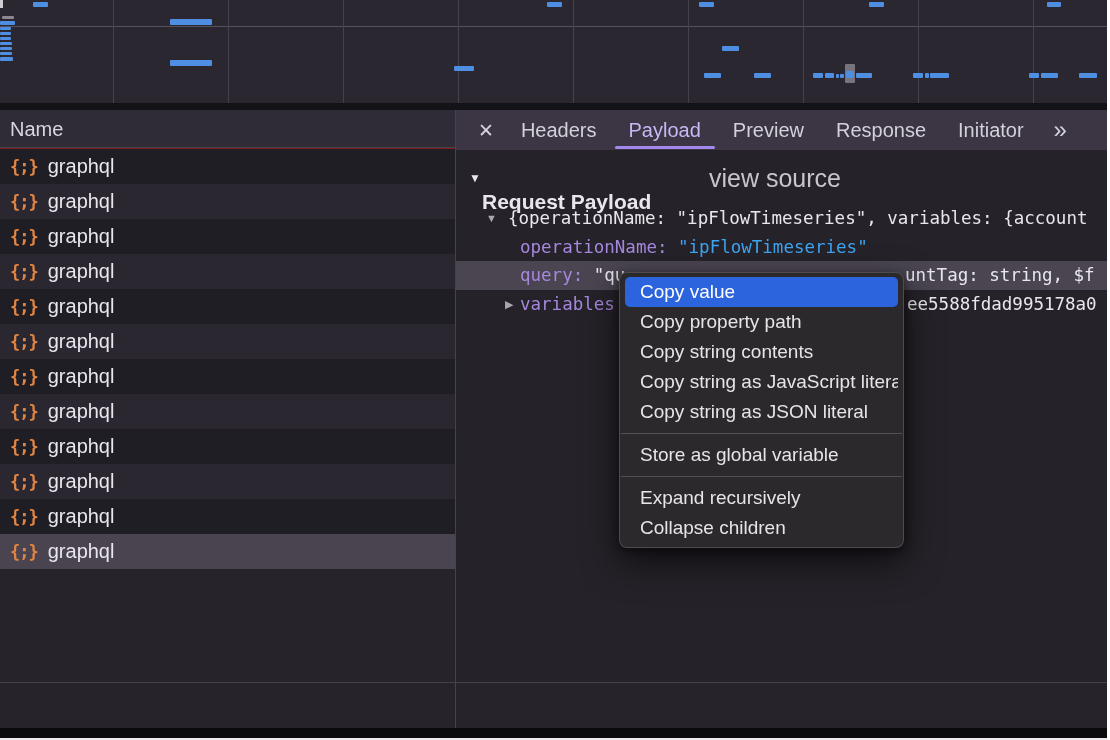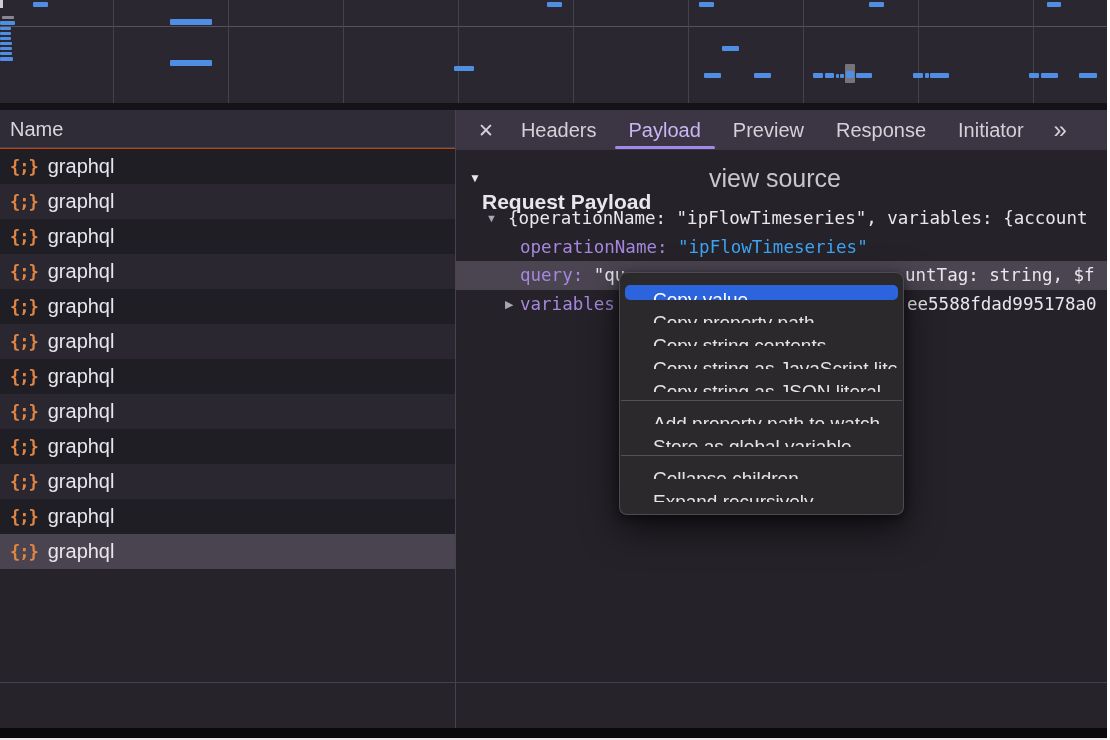--- a/index.html
+++ b/index.html
@@ -1,17 +1,17 @@
 <!DOCTYPE html>
 <html><head>
 <meta charset="utf-8">
 <style>
   html,body{margin:0;padding:0;background:#ffffff;}
   .screen{position:relative;width:1110px;height:740px;overflow:hidden;
-          font-family:"Liberation Sans",sans-serif;background:#c2410c;}
+          font-family:"Liberation Sans",sans-serif;background:#7f1d1d;}
 
   
   .overview{position:absolute;left:0;top:0;width:1110px;height:103px;background:#2a2730;}
   .ov-grid{position:absolute;top:0;width:1px;height:103px;background:#45424b;}
   .ov-hline{position:absolute;left:0;width:1110px;height:1px;background:#55525c;}
   .ovbar{position:absolute;border-radius:1px;}
   .ov-corner{position:absolute;left:0;top:0;width:3px;height:8px;background:#cfcdd3;}
   .band{position:absolute;left:0;top:103px;width:1110px;height:7px;background:#141318;}
 
   
@@ -58,21 +58,21 @@
            border-top:1px solid #45424b;box-sizing:border-box;}
   .black-bar{position:absolute;left:0;top:728px;width:1110px;height:10px;background:#0a0a0c;}
   .edge-bottom{position:absolute;left:0;top:738px;width:1110px;height:2px;background:#eceaec;z-index:60;}
   .edge-right{position:absolute;right:0;top:0;width:3px;height:740px;background:#ffffff;z-index:60;}
 
   
   .ctx-menu{position:absolute;left:619px;top:272px;width:285px;box-sizing:border-box;
             background:#2b292c;border:1px solid rgba(255,255,255,0.16);border-radius:8px;
             padding:4px 0;z-index:100;
             box-shadow:0 14px 36px rgba(0,0,0,0.62), 0 3px 10px rgba(0,0,0,0.45);}
-  .menu-item{margin:8px 5px;padding:0 28px;height:15px;line-height:29px;border-radius:5px;
+  .menu-item{margin:0 5px;padding:0 15px;height:30px;line-height:29px;border-radius:5px;
              font-size:19px;color:#e6e4e8;white-space:nowrap;overflow:hidden;}
   .menu-item.hl{background:var(--menu-blue,#2c64de);color:#ffffff;}
   .menu-sep{height:1px;margin:6px 1px;background:#525055;}
 </style>
 </head>
 <body>
 
 <div class="screen" style="--icon-orange: #e08543; --tab-underline: #a287ec; --tab-active: #c9b7f4; --menu-blue: #2c64de; --key-purple: #a588dd; --val-blue: #3ea4f1; --row-selected: #4a4450; --query-hl: #4a4551;">
 
   <div class="overview" id="overview">
@@ -225,20 +225,19 @@
   <div class="edge-bottom"></div>
   <div class="edge-right"></div>
 
   <div class="ctx-menu" id="ctxmenu">
       <div class="menu-item hl">Copy value</div>
       <div class="menu-item">Copy property path</div>
       <div class="menu-item">Copy string contents</div>
       <div class="menu-item">Copy string as JavaScript literal</div>
       <div class="menu-item">Copy string as JSON literal</div>
       <div class="menu-sep"></div>
-      <div class="menu-item">Add property path to watch</div>
       <div class="menu-item">Store as global variable</div>
       <div class="menu-sep"></div>
+      <div class="menu-item">Expand recursively</div>
       <div class="menu-item">Collapse children</div>
-      <div class="menu-item">Expand recursively</div>
     </div>
 
 </div>
 
 </body></html>

